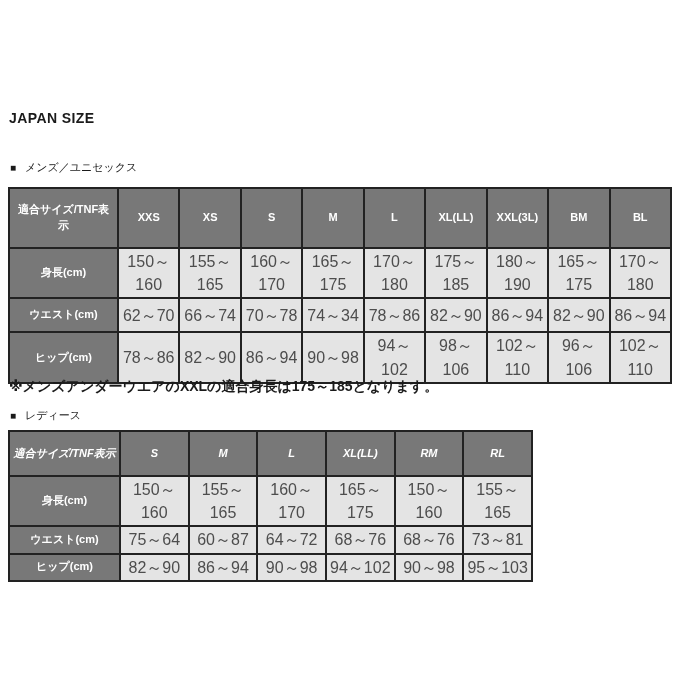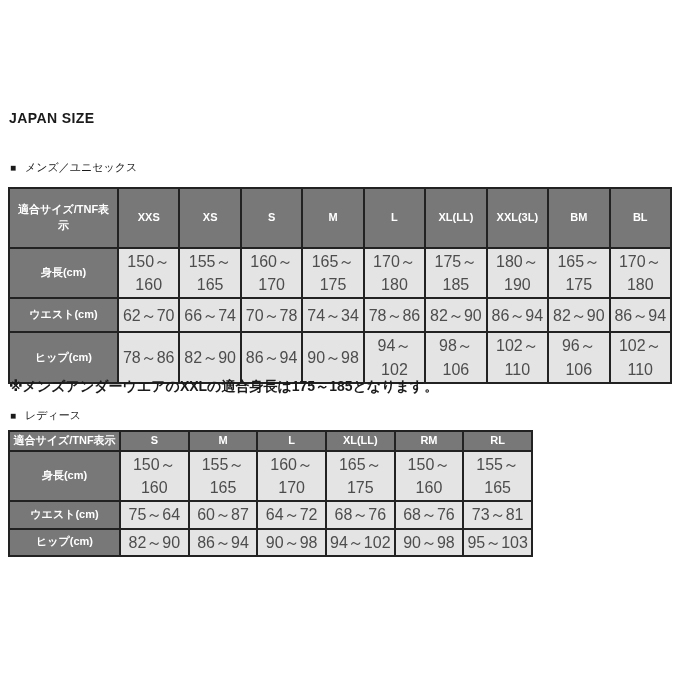--- a/index.html
+++ b/index.html
@@ -69,21 +69,21 @@
     font-size: 16px;
     font-weight: normal;
   }
   .mens th.corner   { width: 103px; }
   .ladies th.corner { width: 105px; white-space: nowrap; }
 
   .mens thead tr { height: 60px; }
   .mens tbody tr { height: 34px; }
   .mens tbody tr:first-child { height: 36px; }
 
-  .ladies thead tr { height: 20px; }
+  .ladies thead tr { height: 45px; font-style: italic; }
   .ladies tbody tr { height: 26px; }
 
   .footnote {
     position: absolute;
     left: 9px;
     top: 378px;
     margin: 0;
     font-size: 14px;
     font-weight: bold;
     color: var(--text, #1a1a1a);

